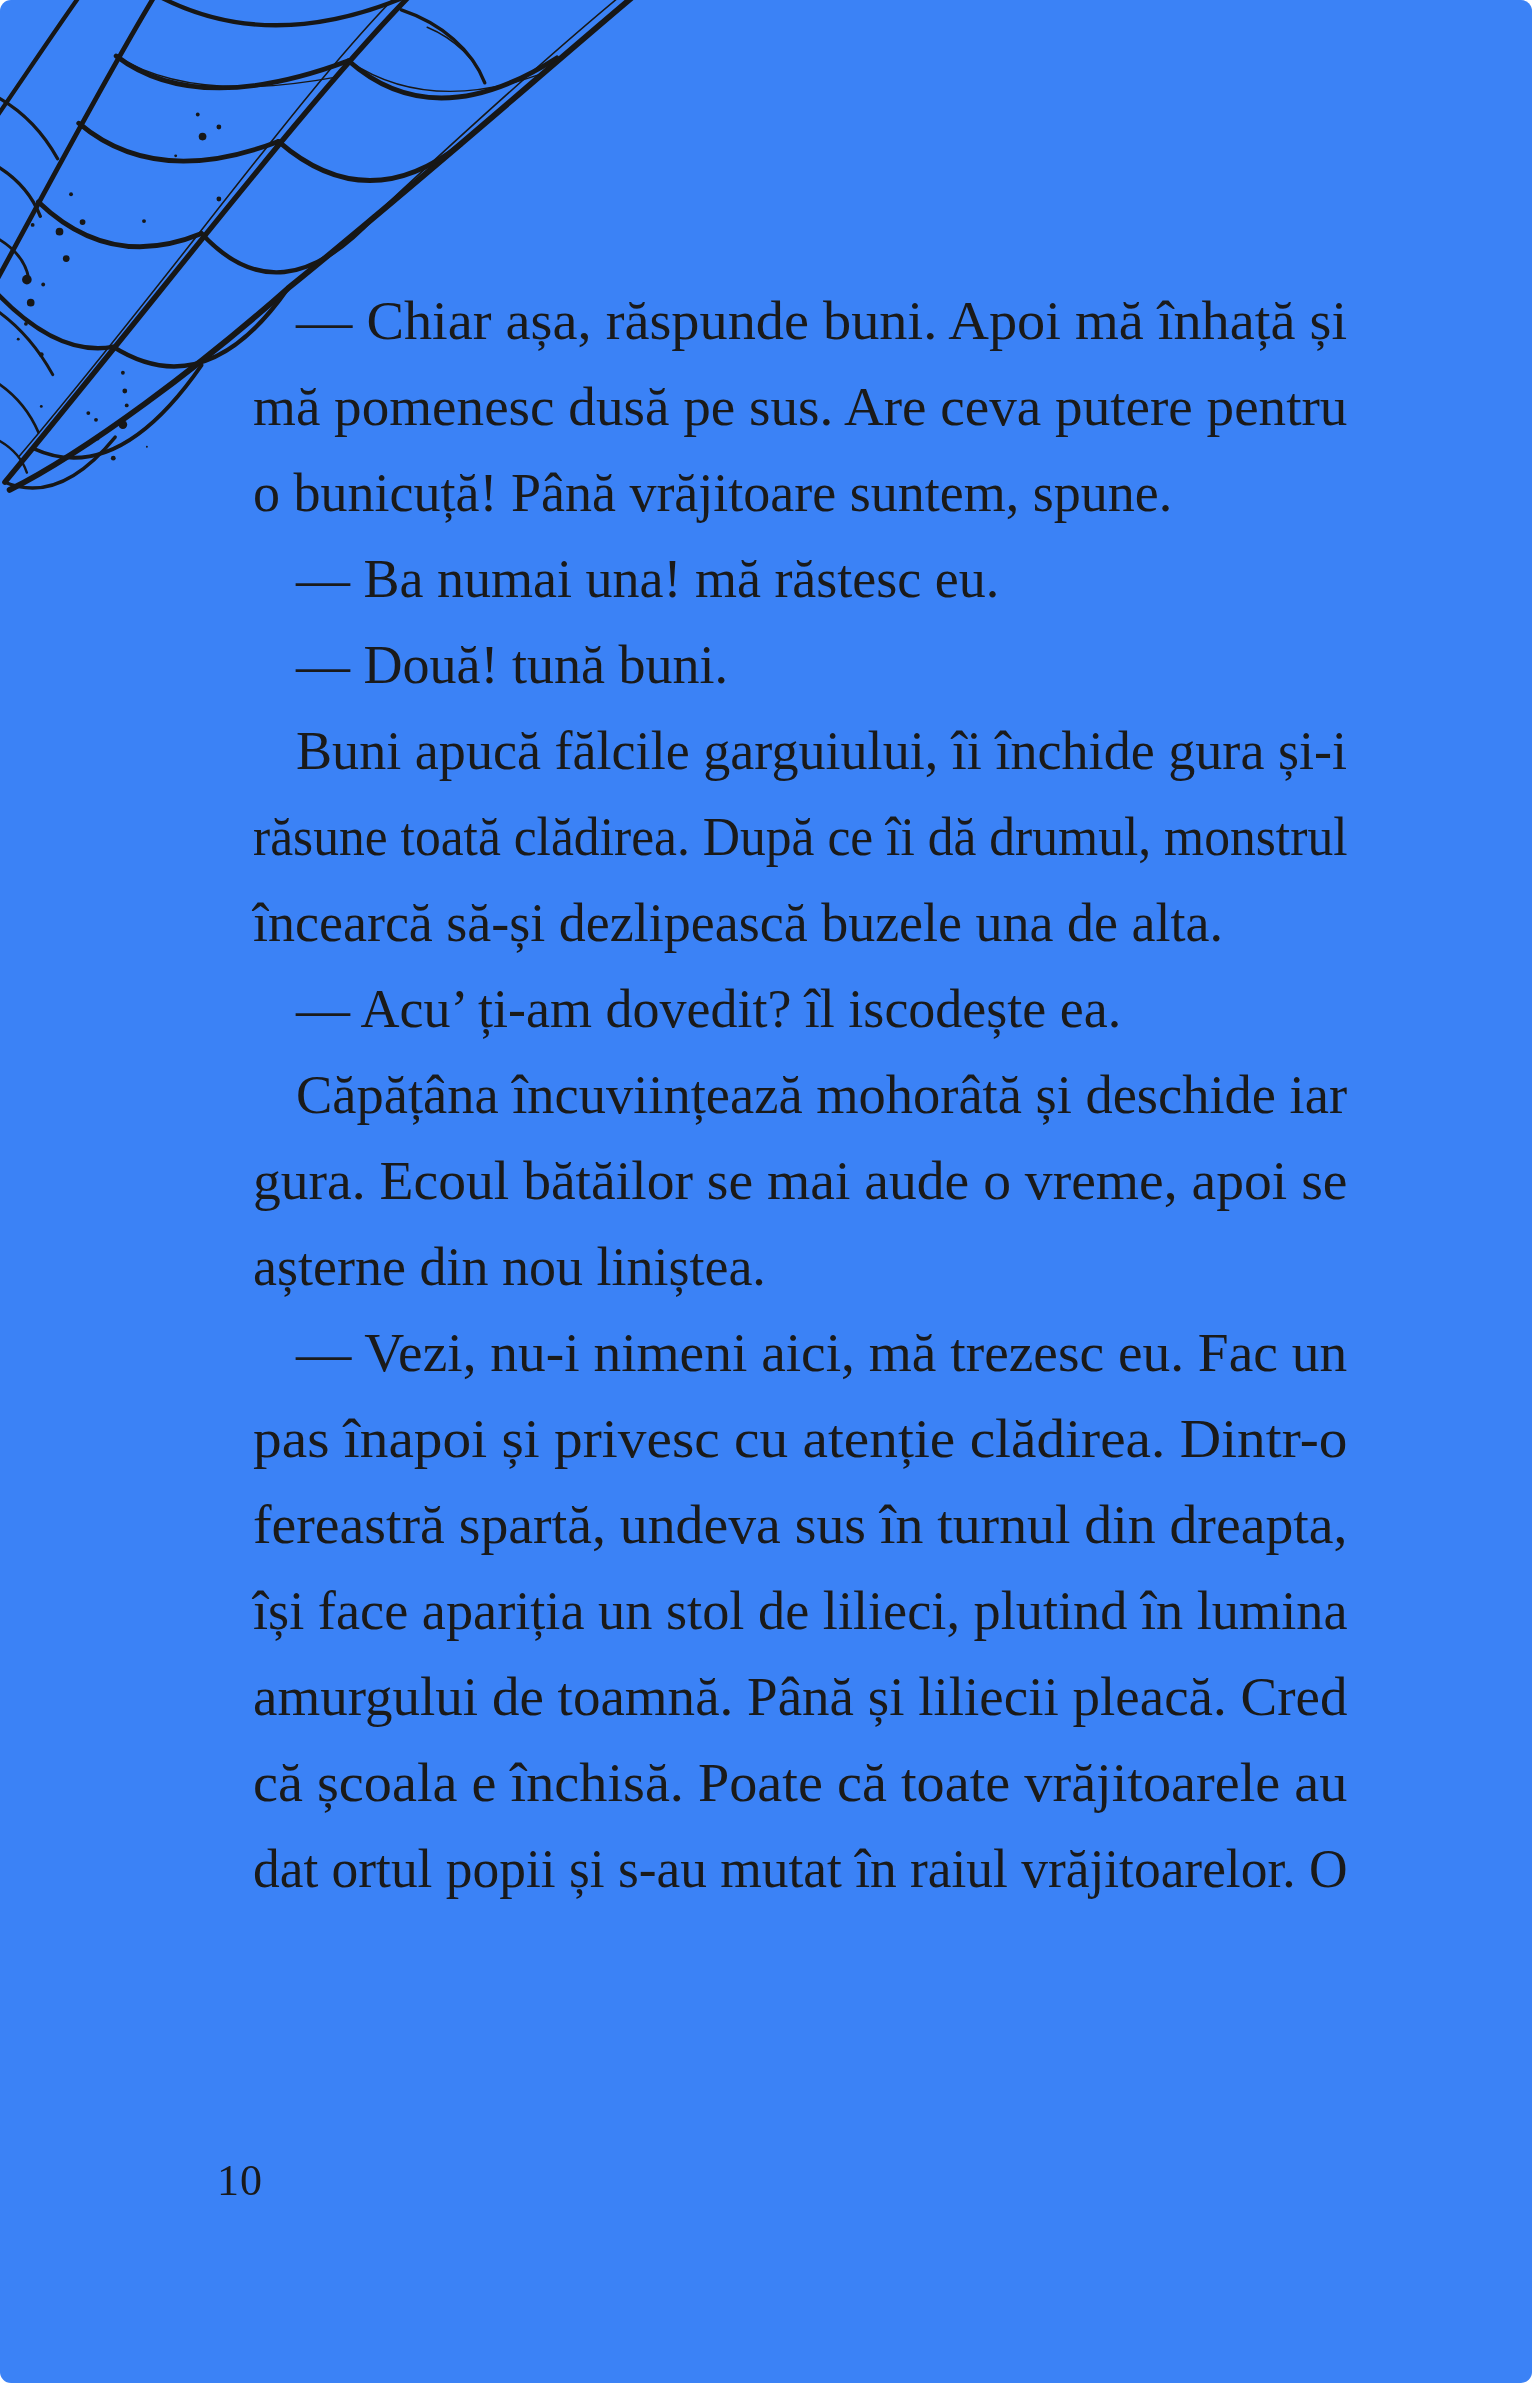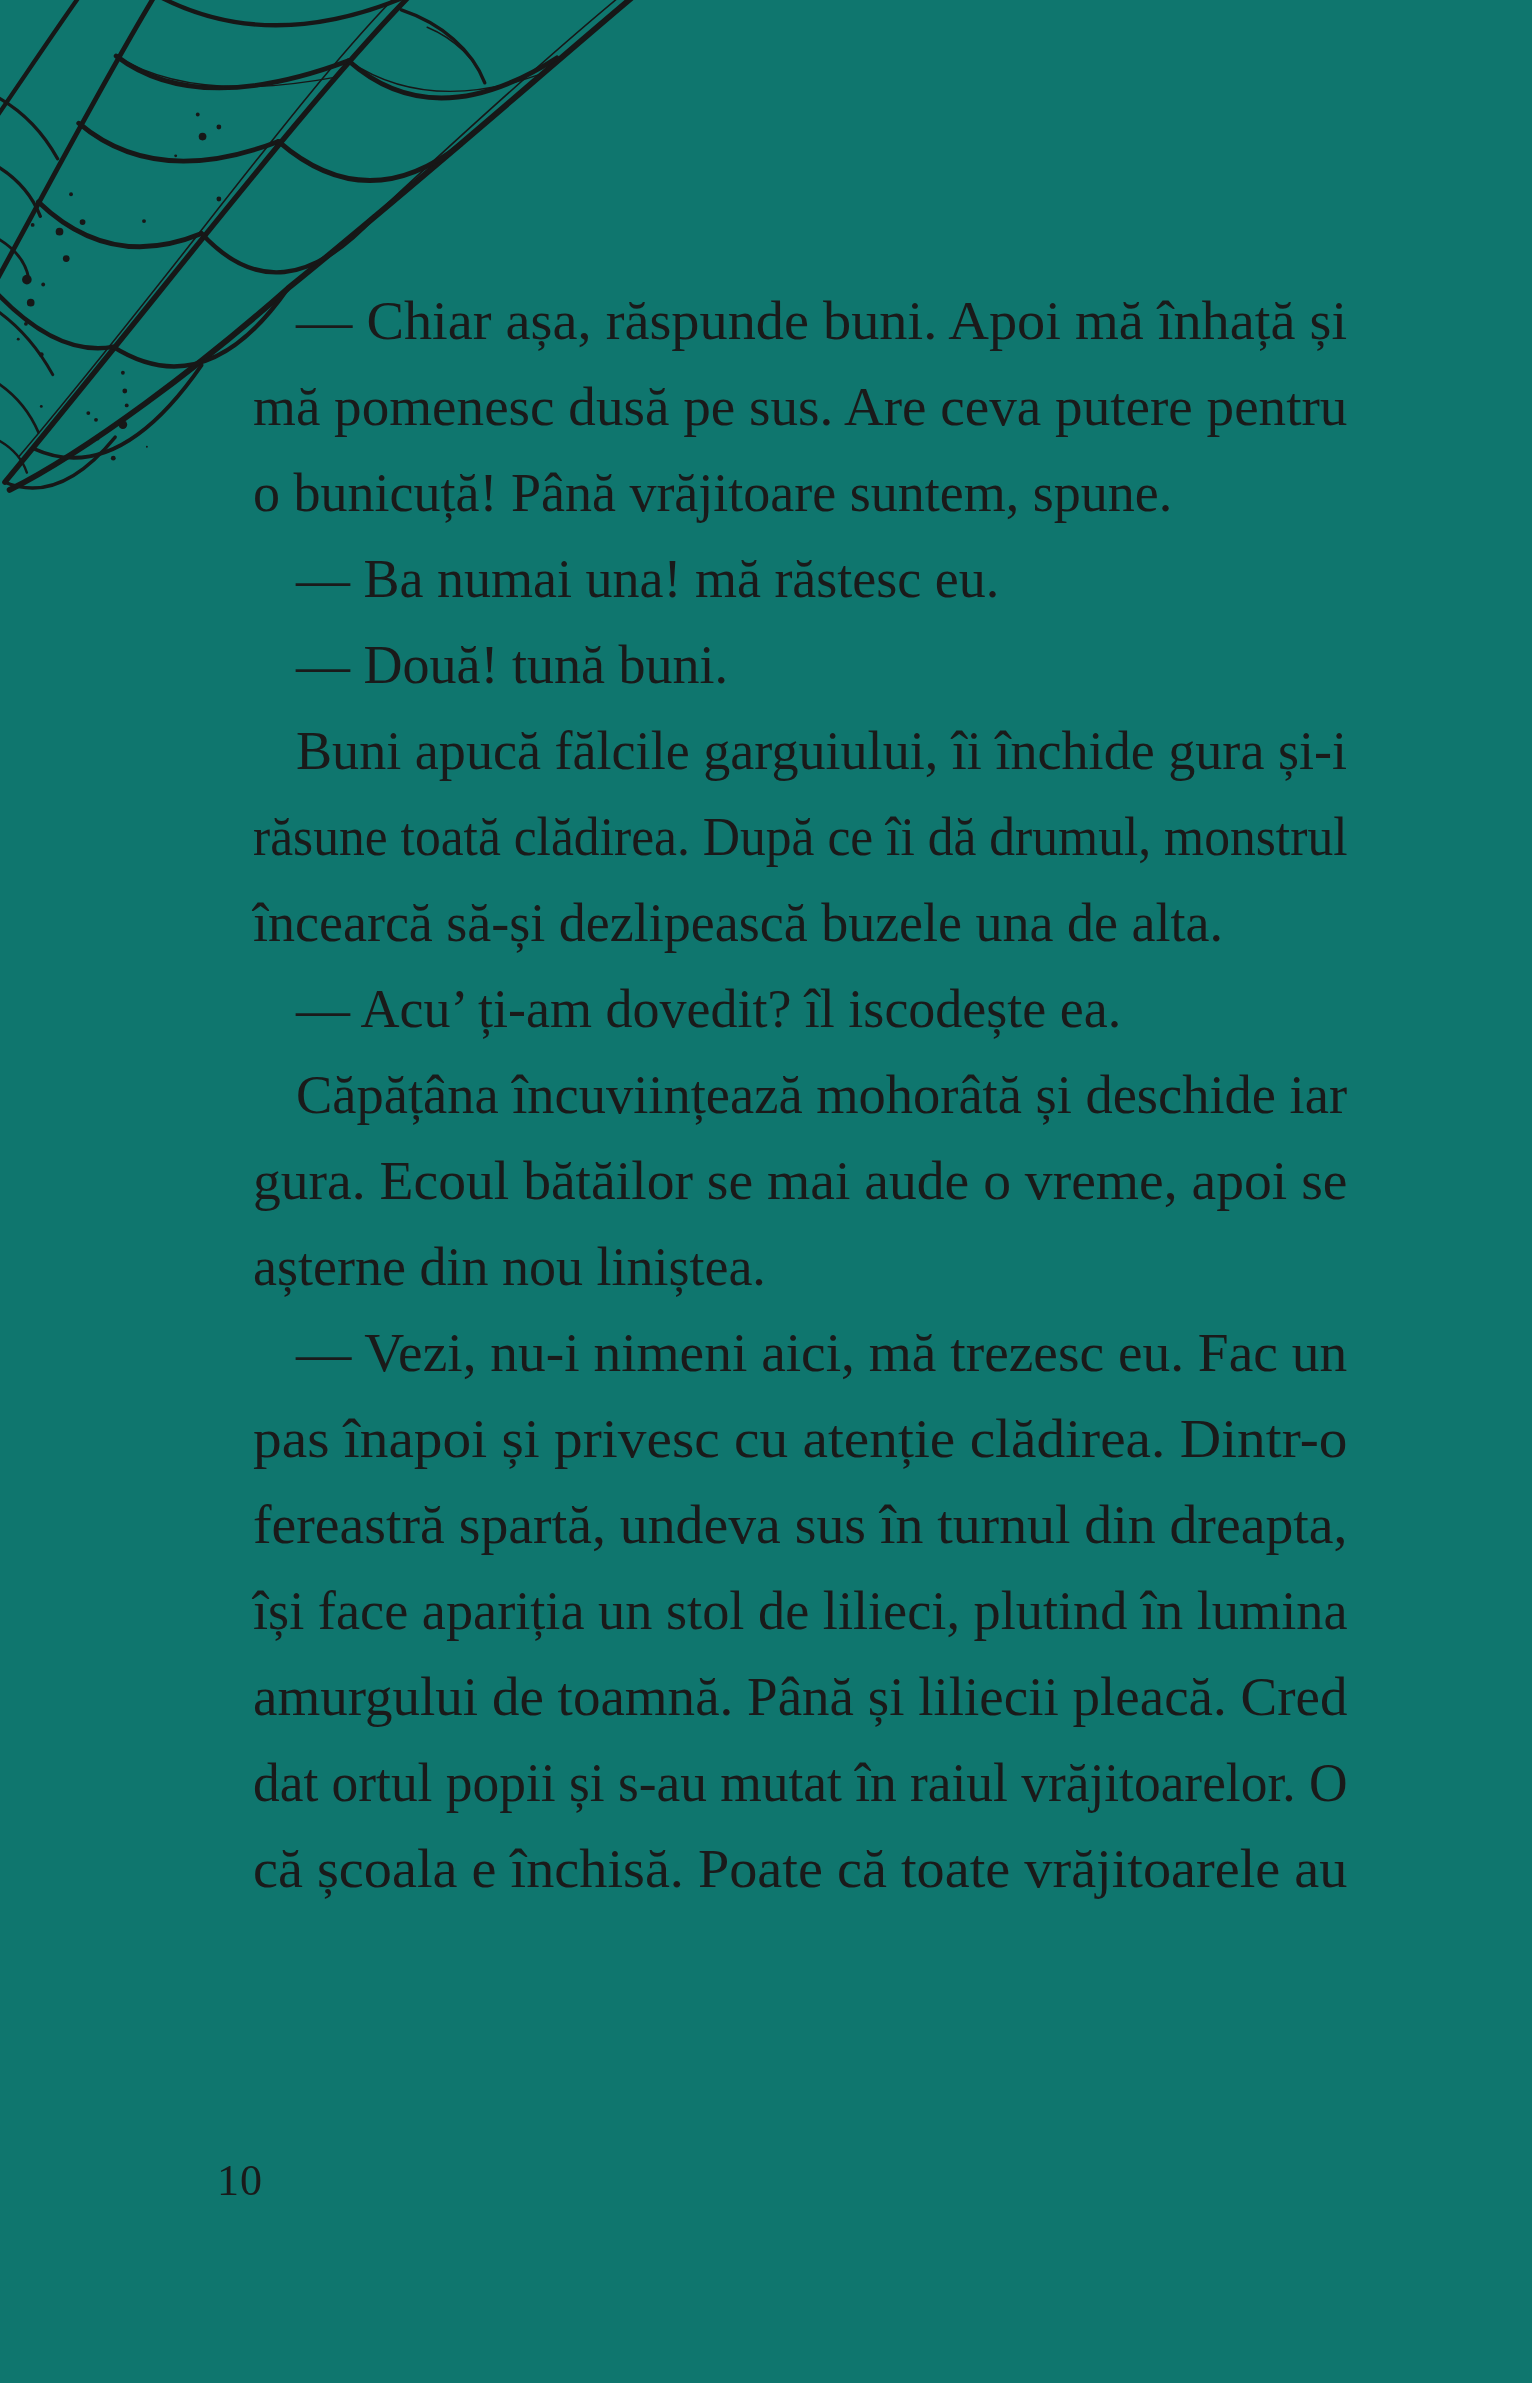--- a/index.html
+++ b/index.html
@@ -1,22 +1,23 @@
 <!DOCTYPE html>
 <html><head>
 <meta charset="utf-8">
 <style>
   html,body{margin:0;padding:0;background:#ffffff;}
   .page{
     position:relative;
     width:1532px;height:2383px;
-    background:#0f766e;
+    background:#3b82f6;
     overflow:hidden;
     font-family:"Liberation Serif","DejaVu Serif",serif;
     color:#1a1a1a;
+    border-radius:11px;
   }
   .web{
     position:absolute;left:0;top:0;
     width:672px;height:519px;
   }
   .textblock{
     position:absolute;
     left:253px;top:278px;
     width:1090px;
   }
@@ -120,20 +121,20 @@
       <div class="line"><span class="fit">încearcă să-și dezlipească buzele una de alta.</span></div>
       <div class="line indent"><span class="fit">— Acu’ ți-am dovedit? îl iscodește ea.</span></div>
       <div class="line indent justify"><span class="fit" style="transform: scaleX(1.0086);">Căpățâna încuviințează mohorâtă și deschide iar</span></div>
       <div class="line justify"><span class="fit" style="transform: scaleX(1.0295);">gura. Ecoul bătăilor se mai aude o vreme, apoi se</span></div>
       <div class="line"><span class="fit">așterne din nou liniștea.</span></div>
       <div class="line indent justify"><span class="fit" style="transform: scaleX(1.0258);">— Vezi, nu-i nimeni aici, mă trezesc eu. Fac un</span></div>
       <div class="line justify"><span class="fit" style="transform: scaleX(1.062);">pas înapoi și privesc cu atenție clădirea. Dintr-o</span></div>
       <div class="line justify"><span class="fit" style="transform: scaleX(1.0324);">fereastră spartă, undeva sus în turnul din dreapta,</span></div>
       <div class="line justify"><span class="fit" style="transform: scaleX(1.0053);">își face apariția un stol de lilieci, plutind în lumina</span></div>
       <div class="line justify"><span class="fit" style="transform: scaleX(1.0189);">amurgului de toamnă. Până și liliecii pleacă. Cred</span></div>
+      <div class="line justify"><span class="fit" style="transform: scaleX(1.0414);">că școala e închisă. Poate că toate vrăjitoarele au</span></div>
       <div class="line justify"><span class="fit" style="transform: scaleX(0.9889);">dat ortul popii și s-au mutat în raiul vrăjitoarelor. O</span></div>
-      <div class="line justify"><span class="fit" style="transform: scaleX(1.0414);">că școala e închisă. Poate că toate vrăjitoarele au</span></div>
     </div>
 
   <div class="pagenum">10</div>
 
 </div>
 
 
 </body></html>

